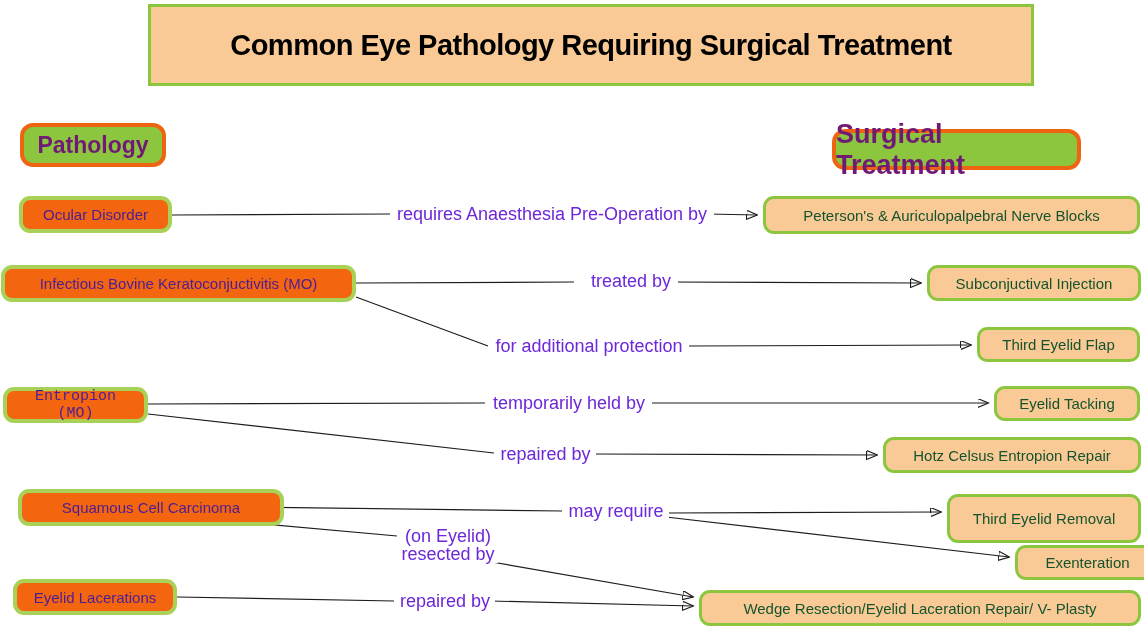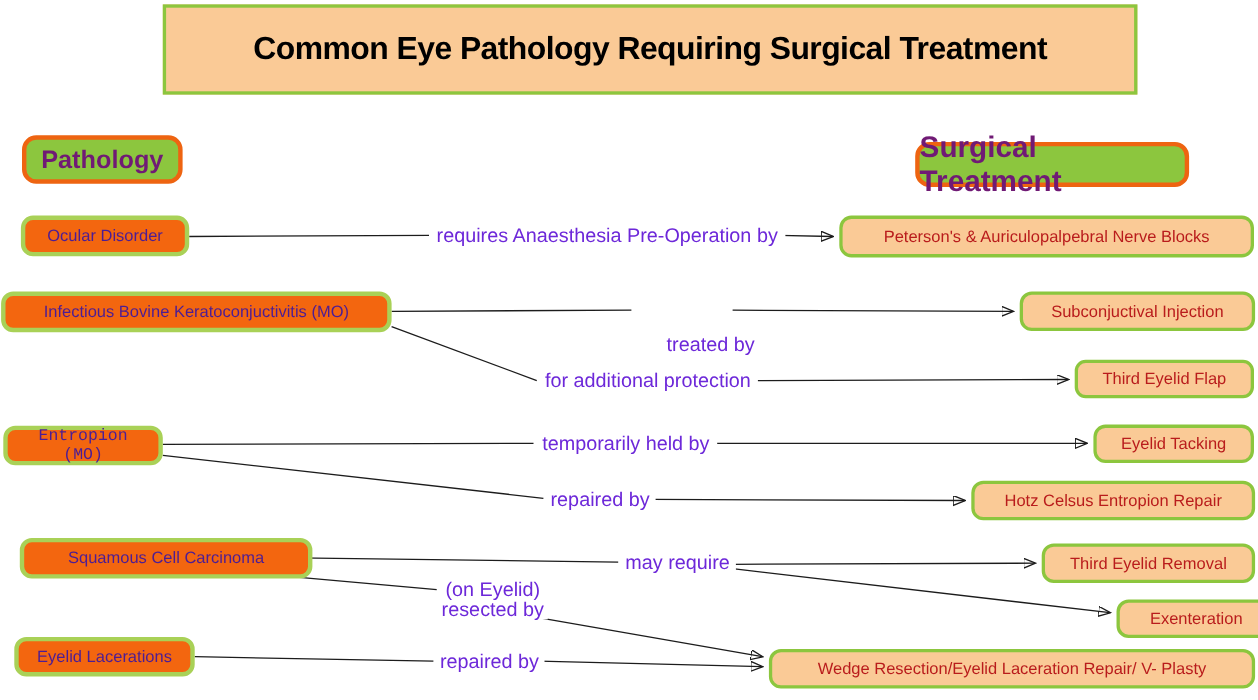--- a/index.html
+++ b/index.html
@@ -26,41 +26,41 @@
     position:absolute;box-sizing:border-box;border-radius:11px;
     display:flex;align-items:center;justify-content:center;
     font-size:15px;text-align:center;line-height:17px;padding:0 6px;
   }
   .pathology{
     background:var(--orange,#F3660F);border:4px solid var(--light-green,#A9D157);
     color:#4c1d95;
   }
   .treatment{
     background:var(--peach,#FACA96);border:3px solid var(--green,#8CC63E);
-    color:#b91c1c;
+    color:#14532d;
   }
   #p0{left:19px;top:196px;width:153px;height:37px;}
   #p1{left:1px;top:265px;width:355px;height:37px;}
   #p2{left:3px;top:387px;width:145px;height:36px;font-family:Liberation Mono, monospace;}
   #p3{left:18px;top:489px;width:266px;height:37px;text-align:center;}
   #p4{left:13px;top:579px;width:164px;height:36px;}
   #t0{left:763px;top:196px;width:377px;height:38px;}
   #t1{left:927px;top:265px;width:214px;height:36px;}
   #t2{left:977px;top:327px;width:163px;height:35px;border-radius:10px;}
   #t3{left:994px;top:386px;width:146px;height:35px;}
   #t4{left:883px;top:437px;width:258px;height:36px;}
-  #t5{left:947px;top:494px;width:194px;height:36px;}
+  #t5{left:947px;top:494px;width:194px;height:49px;}
   #t6{left:1015px;top:545px;width:145px;height:35px;}
   #t7{left:699px;top:590px;width:442px;height:36px;}
   .edge-label{
     position:absolute;font-size:18px;line-height:18px;color:#6d28d9;
     text-align:center;white-space:pre-line;background:#fff;padding:0 2px;
   }
   #e0{left:390px;top:205px;width:320px;}
-  #e1{left:599px;top:272px;width:90px;margin-top:32px;}
+  #e1{left:584px;top:272px;width:90px;}
   #e2{left:489px;top:337px;width:196px;}
   #e3{left:486px;top:394px;width:162px;}
   #e4{left:495px;top:445px;width:97px;}
   #e5{left:563px;top:502px;width:102px;}
   #e6{left:398px;top:527px;width:96px;}
   #e7{left:395px;top:592px;width:96px;}
   #wires{position:absolute;left:0;top:0;width:1144px;height:636px;}
   #wires path{stroke:#1c1c1c;stroke-width:1.2;fill:none;}
 </style>
 </head>

